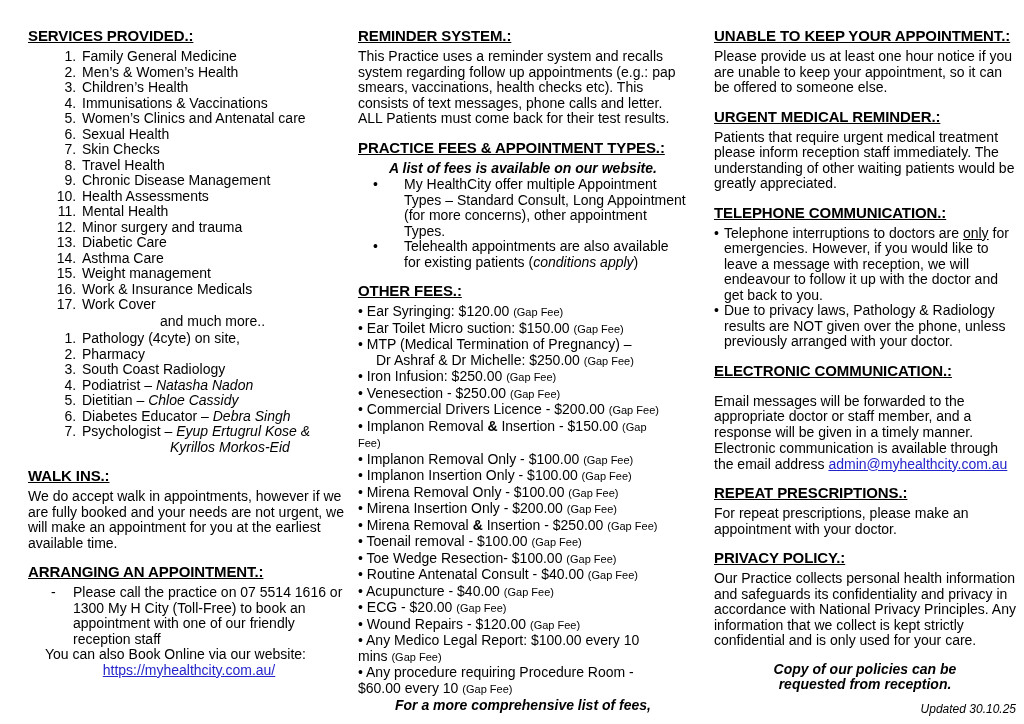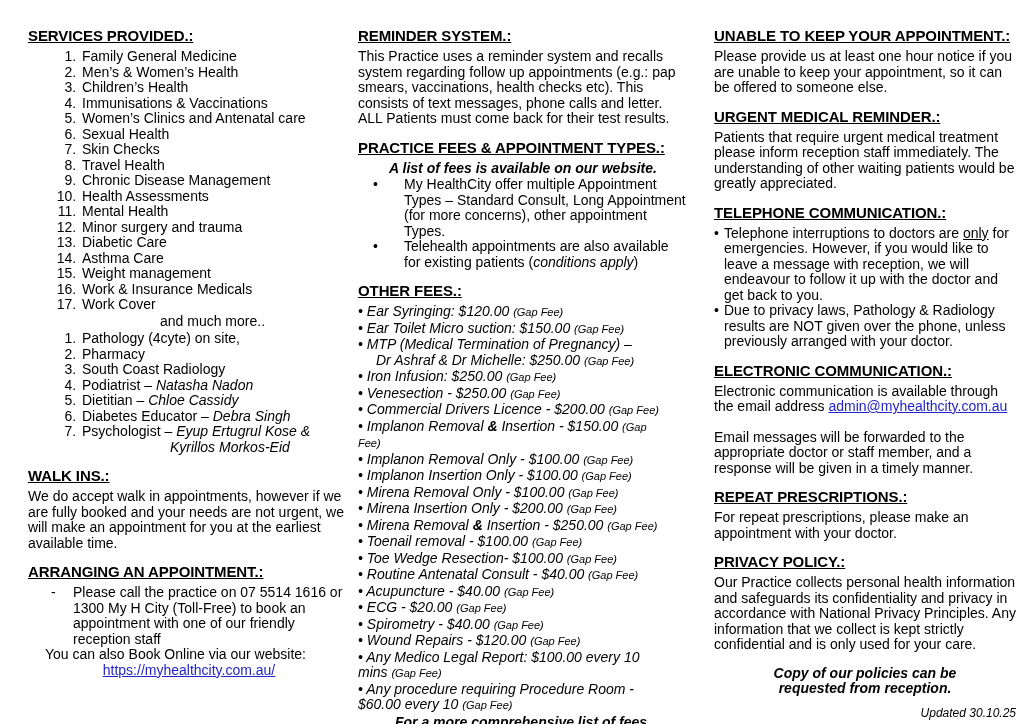--- a/index.html
+++ b/index.html
@@ -28,21 +28,21 @@
   .dash { width:22px; flex:none; }
   .dash-text { flex:1; }
   .online { margin-left:17px; }
   .linkline { text-align:center; }
   .link { color:var(--link,#2424cc); text-decoration:underline; cursor:pointer; }
   .bi { font-weight:bold; font-style:italic; }
   .center { text-align:center; }
   .pf-list { margin-top:1px; }
   .pf-item { position:relative; padding-left:46px; }
   .pf-item::before { content:"•"; position:absolute; left:15px; }
-  .fee-list { margin-top:2px;font-style:italic; }
+  .fee-list { margin-top:2px; }
   .fee-item::before { content:"• "; }
   .fee-footer { text-align:center; margin-top:1px; }
   .tel-list { margin-top:1px; }
   .tel-item { position:relative; padding-left:10px; }
   .tel-item::before { content:"•"; position:absolute; left:0; }
   .sm { font-size:11px; }
   .b { font-weight:bold; }
   .i { font-style:italic; }
   .u { text-decoration:underline; }
   .ind1 { margin-left:18px; }
@@ -139,21 +139,20 @@
           <div class="fee-item"><span>Implanon Removal Only - $100.00 </span><span class="sm">(Gap Fee)</span></div>
           <div class="fee-item"><span>Implanon Insertion Only - $100.00 </span><span class="sm">(Gap Fee)</span></div>
           <div class="fee-item"><span>Mirena Removal Only - $100.00 </span><span class="sm">(Gap Fee)</span></div>
           <div class="fee-item"><span>Mirena Insertion Only - $200.00 </span><span class="sm">(Gap Fee)</span></div>
           <div class="fee-item"><span>Mirena Removal </span><span class="b">&amp;</span><span> Insertion - $250.00 </span><span class="sm">(Gap Fee)</span></div>
           <div class="fee-item"><span>Toenail removal - $100.00 </span><span class="sm">(Gap Fee)</span></div>
           <div class="fee-item"><span>Toe Wedge Resection- $100.00 </span><span class="sm">(Gap Fee)</span></div>
           <div class="fee-item"><span>Routine Antenatal Consult - $40.00 </span><span class="sm">(Gap Fee)</span></div>
           <div class="fee-item"><span>Acupuncture - $40.00 </span><span class="sm">(Gap Fee)</span></div>
           <div class="fee-item"><span>ECG - $20.00 </span><span class="sm">(Gap Fee)</span></div>
-          <div class="fee-item"><span>Spirometry - $40.00 </span><span class="sm">(Gap Fee)</span></div>
           <div class="fee-item"><span>Wound Repairs - $120.00 </span><span class="sm">(Gap Fee)</span></div>
           <div class="fee-item"><span>Any Medico Legal Report: $100.00 every 10</span><br><span>mins </span><span class="sm">(Gap Fee)</span></div>
           <div class="fee-item"><span>Any procedure requiring Procedure Room -</span><br><span>$60.00 every 10 </span><span class="sm">(Gap Fee)</span></div>
         </div>
       <div class="fee-footer bi">
         <div>For a more comprehensive list of fees,</div>
 
       </div>
     </section>
   </div>
@@ -172,22 +171,22 @@
     <section>
       <h2>TELEPHONE COMMUNICATION.:</h2>
       <div class="tel-list">
           <div class="tel-item"><span>Telephone interruptions to doctors are </span><span class="u">only</span><span> for emergencies. However, if you would like to leave a message with reception, we will endeavour to follow it up with the doctor and get back to you.</span></div>
           <div class="tel-item"><span>Due to privacy laws, Pathology &amp; Radiology results are NOT given over the phone, unless previously arranged with your doctor.</span></div>
         </div>
     </section>
 
     <section>
       <h2>ELECTRONIC COMMUNICATION.:</h2>
+      <p class="body gap-top">Email messages will be forwarded to the appropriate doctor or staff member, and a response will be given in a timely manner.</p>
       <p class="body"><span>Electronic communication is available through the email address </span><span class="link">admin@myhealthcity.com.au</span></p>
-      <p class="body gap-top">Email messages will be forwarded to the appropriate doctor or staff member, and a response will be given in a timely manner.</p>
     </section>
 
     <section>
       <h2>REPEAT PRESCRIPTIONS.:</h2>
       <p class="body">For repeat prescriptions, please make an appointment with your doctor.</p>
     </section>
 
     <section>
       <h2>PRIVACY POLICY.:</h2>
       <p class="body">Our Practice collects personal health information and safeguards its confidentiality and privacy in accordance with National Privacy Principles. Any information that we collect is kept strictly confidential and is only used for your care.</p>

